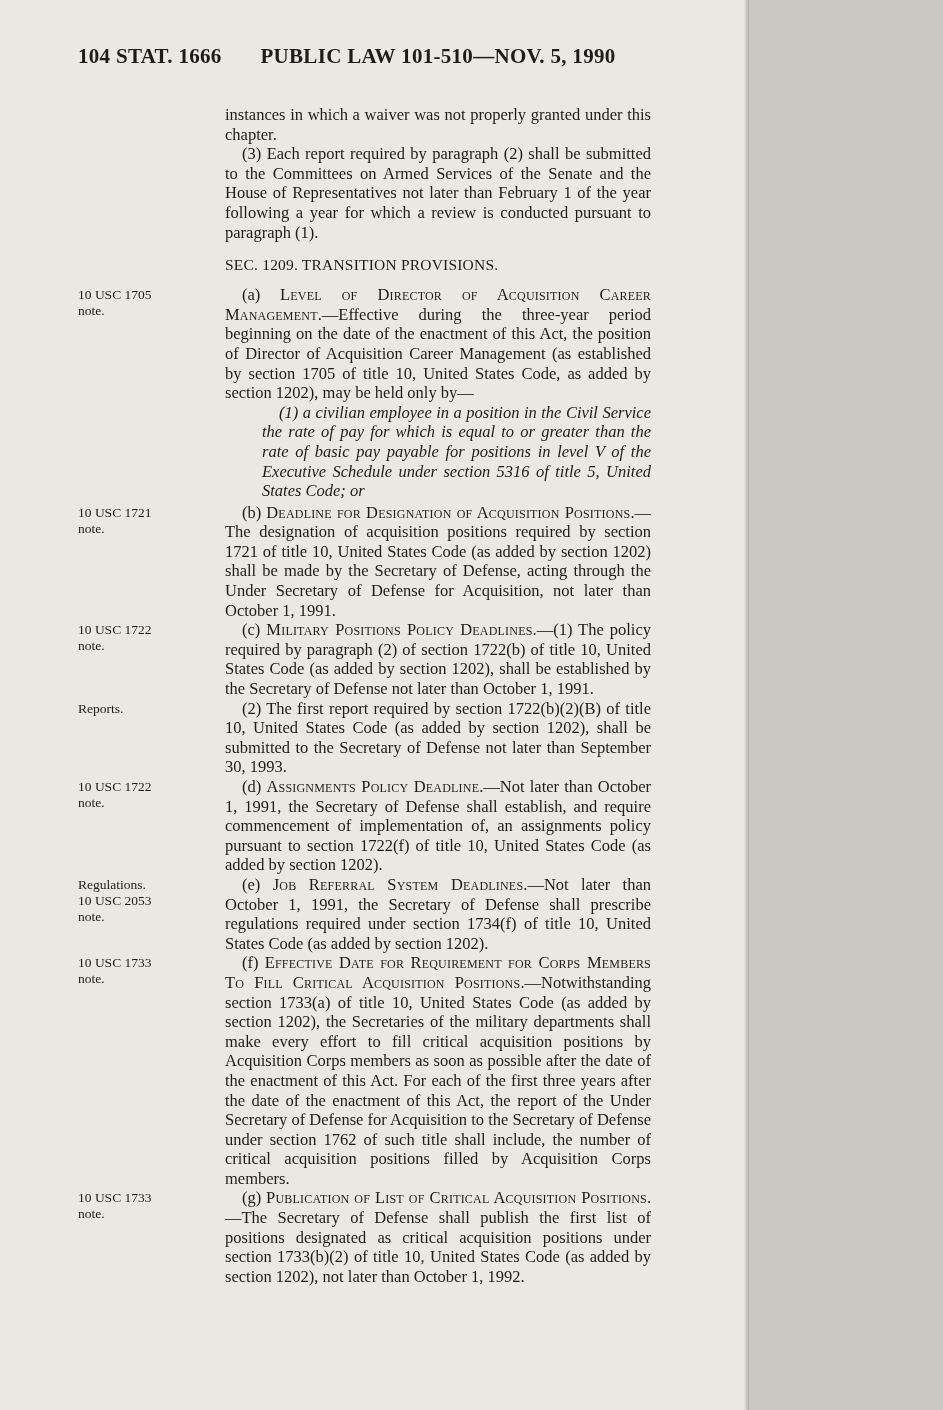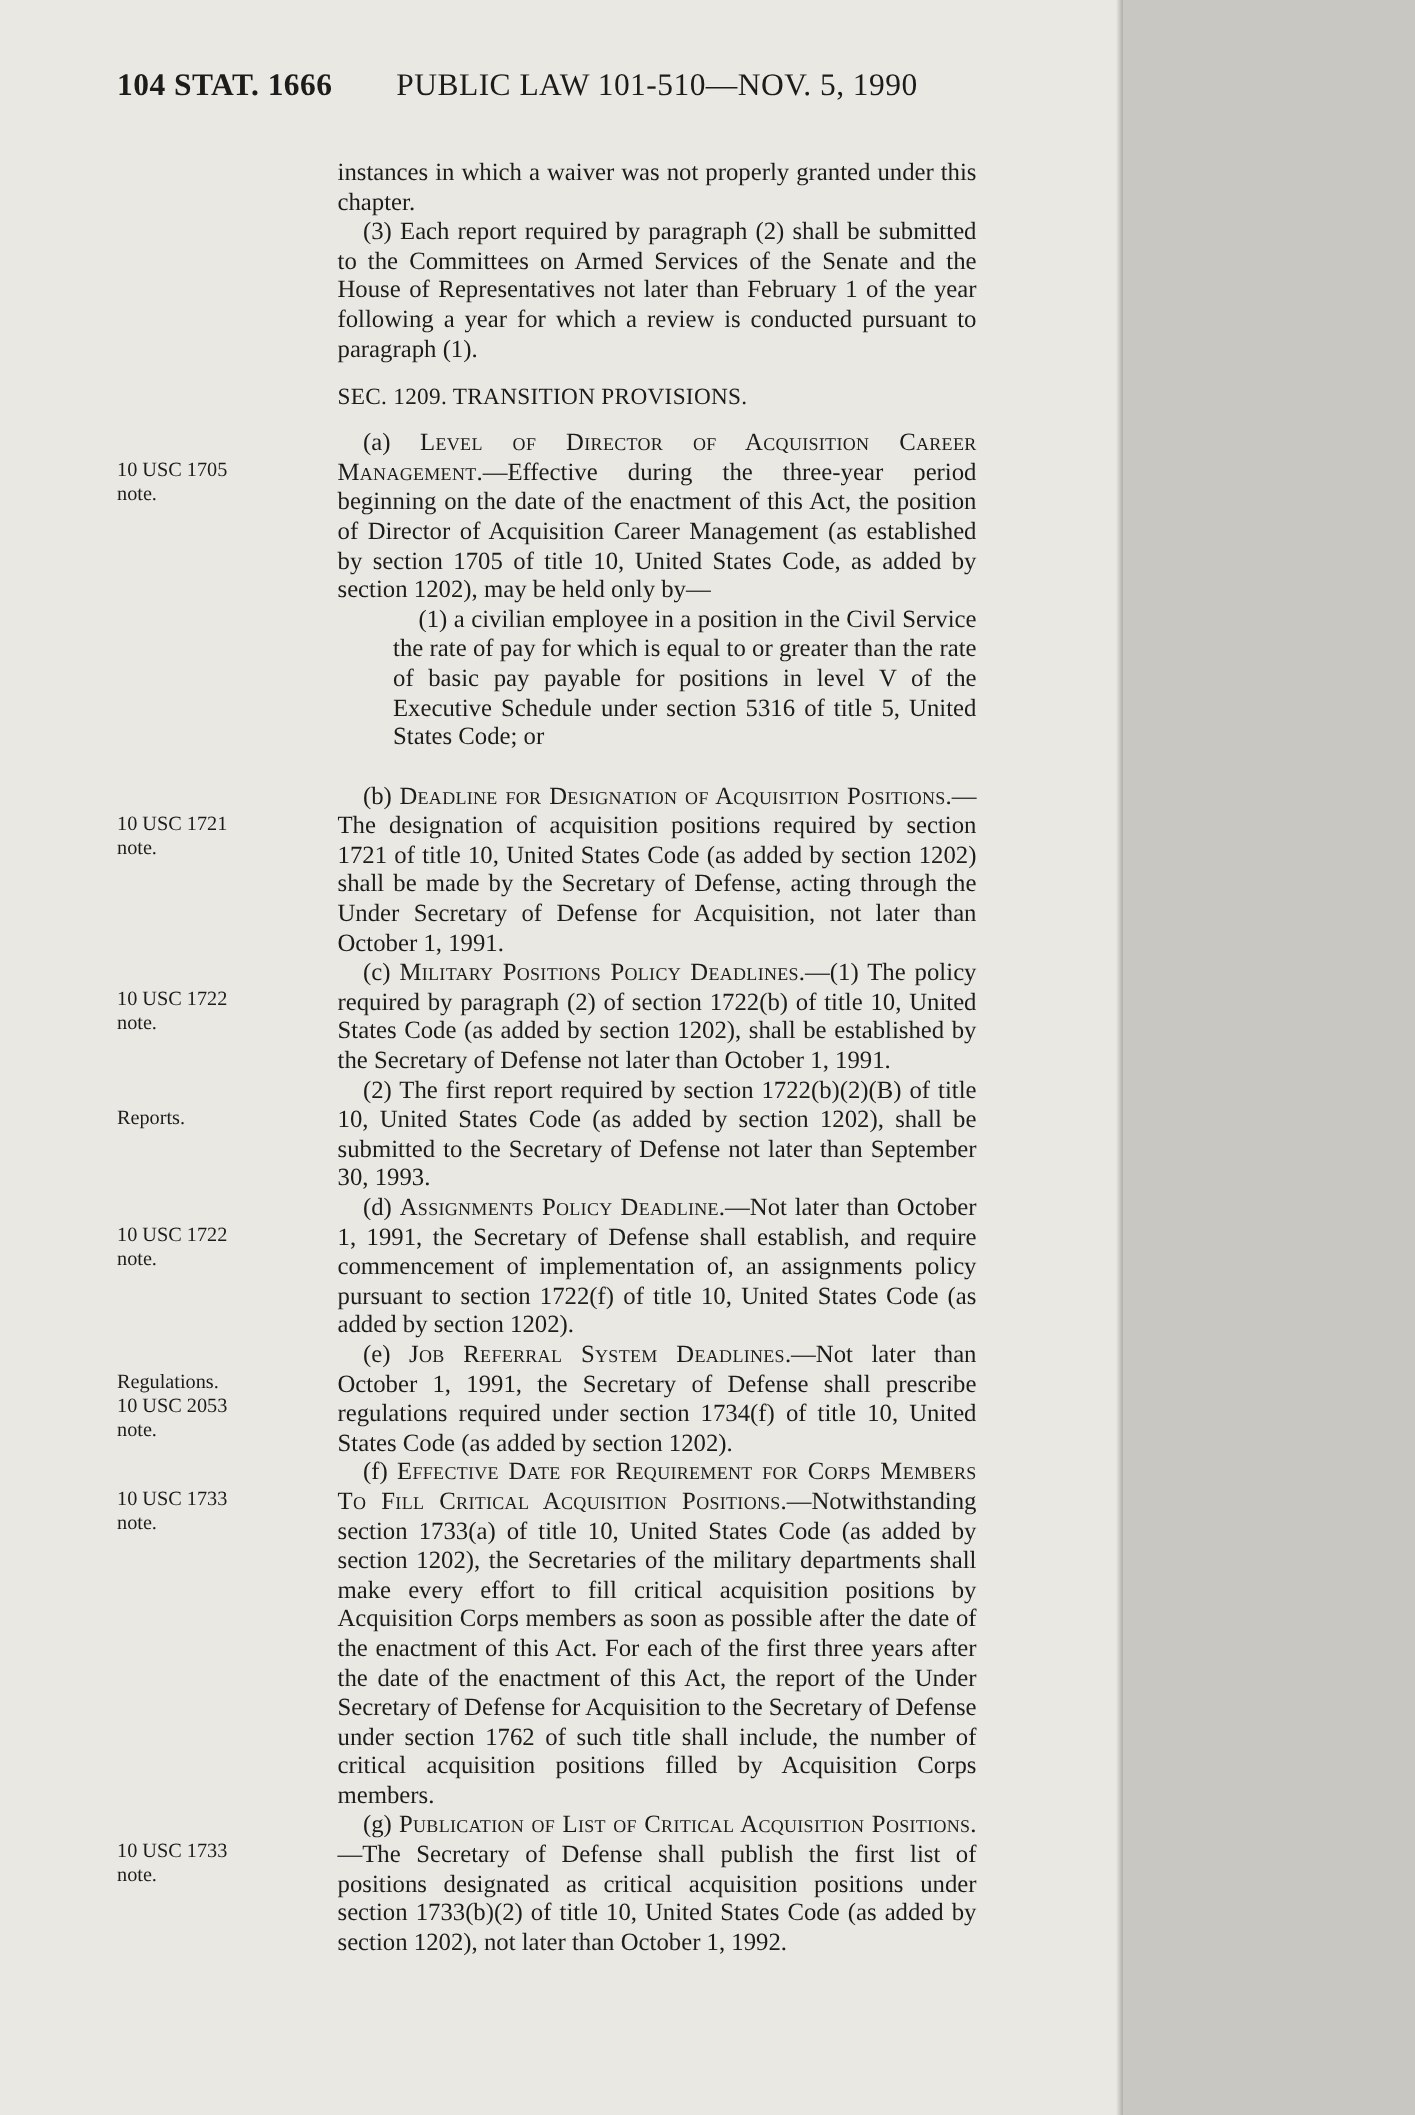--- a/index.html
+++ b/index.html
@@ -34,44 +34,43 @@
   .stat {
     flex: 0 0 147px;
     font-weight: bold;
     font-size: 21px;
     letter-spacing: 0.3px;
     white-space: nowrap;
   }
   .law-title {
     flex: 1;
     text-align: center;
-    font-weight: normal;
+    font-weight: bold;
     font-size: 21px;
     letter-spacing: 0.3px;
     white-space: nowrap;
   }
   .row { display: flex; align-items: flex-start; }
   .margin-note {
     flex: 0 0 147px;
     box-sizing: border-box;
     padding: 2px 12px 0 0;
     font-size: 13.5px;
     line-height: 16px;
     white-space: pre-line;
-    margin-top: 18px;
   }
   .body-col { flex: 1; min-width: 0; }
   .para {
     margin: 0;
     font-size: 16.5px;
     line-height: 19.6px;
     text-align: justify;
   }
   .para.indent { text-indent: 17px; }
-  .para.sub { margin-left: 37px; text-indent: 17px; }
+  .para.sub { margin-left: 37px; text-indent: 17px; font-style: italic; }
   .sc { font-variant: small-caps; letter-spacing: 0.2px; }
   .sec-heading {
     font-size: 15.5px;
     font-weight: normal;
     letter-spacing: 0.2px;
     margin: 14px 0 11px 0;
   }
 </style>
 </head>
 <body>

